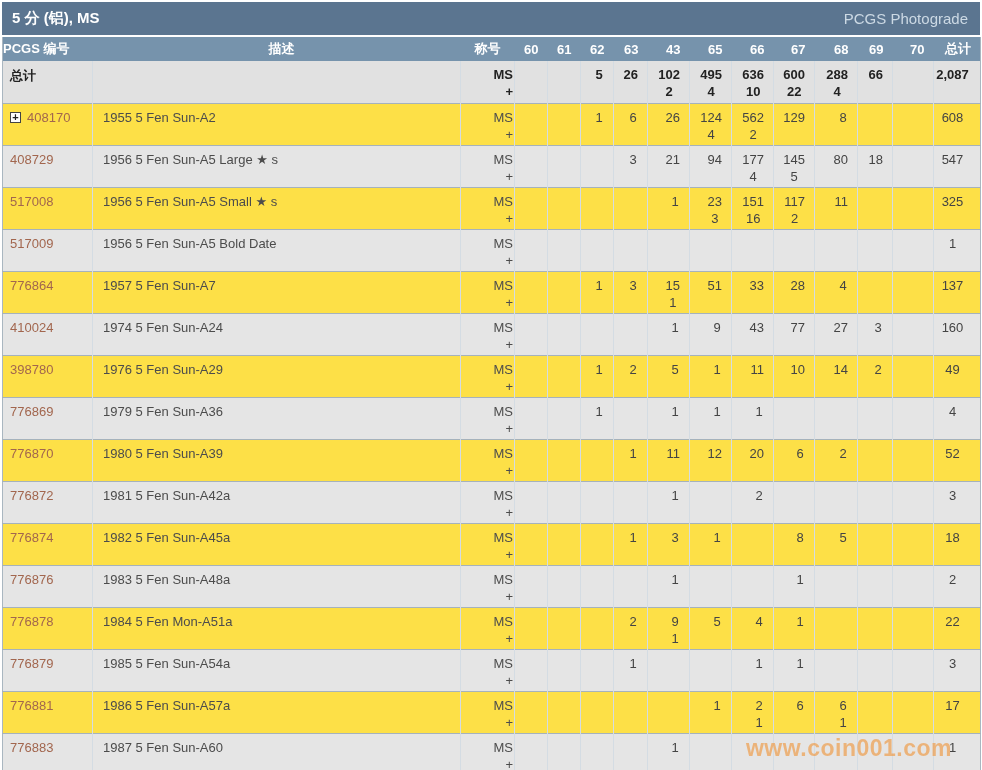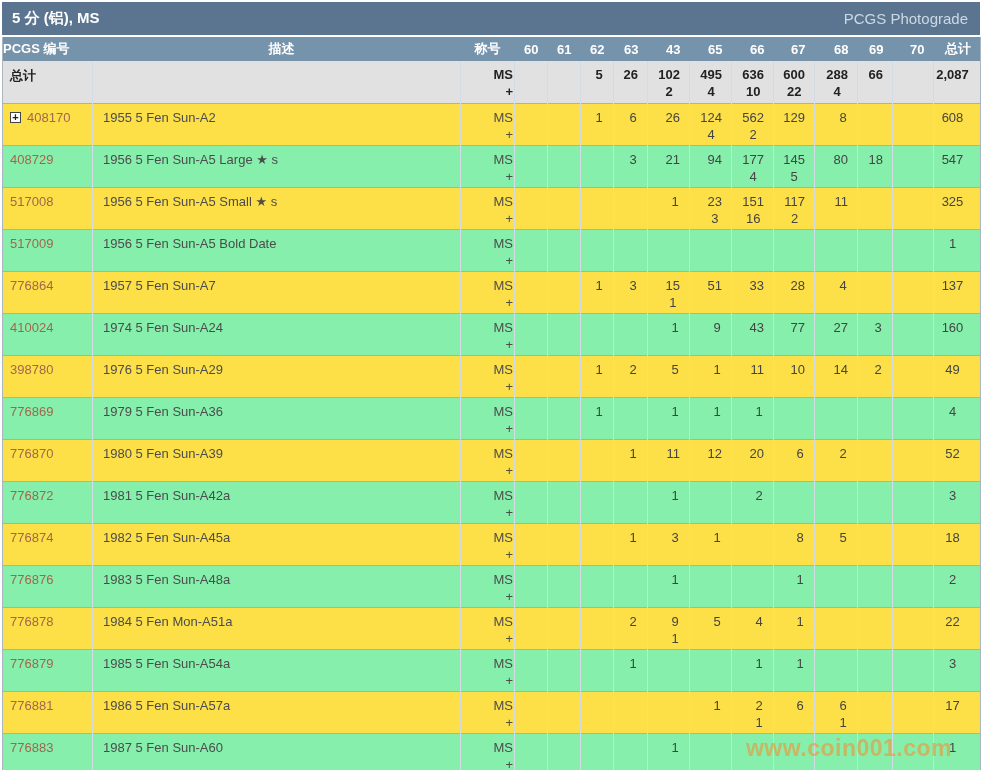--- a/index.html
+++ b/index.html
@@ -24,21 +24,21 @@
   }
   thead tr { background:#7693ac; height:23px; }
   th { color:#ffffff; font-weight:bold; font-size:13px; padding:3px 0; white-space:nowrap; overflow:hidden; }
   th.h-pcgs { text-align:left; padding-left:0; }
   th.h-desc { text-align:center; padding-left:10px; }
   th.h-desig { text-align:center; }
   th.h-grade { text-align:right; padding-right:9px;margin-top:47px; }
   th.h-total { text-align:right; padding-right:9px; }
   tbody tr { height:42px; border-bottom:1px solid #a5b2bc; }
   tbody tr.blue  { background:#fde047; }
-  tbody tr.light { background:#86efac; }
+  tbody tr.light { background:#e5e5e5; }
   tbody tr.totals { background:#e1e1e1; font-weight:bold; color:#222; }
   td { vertical-align:top; border-right:1px solid rgba(100,130,155,0.28); overflow:hidden; }
   td:last-child { border-right:none; }
   td.c-pcgs { padding:6px 4px 0 7px; white-space:nowrap; }
   td.c-desc { padding:6px 4px 0 10px; color:#4c4c4c; white-space:nowrap; }
   td.c-desig { text-align:right; padding-top:5px; line-height:17px; color:#4c4c4c; }
   tr.totals td.c-desig, tr.totals td.c-total, tr.totals .numwrap { color:#222222; }
   td.c-grade { text-align:right; padding:5px 9px 0 0; }
   td.c-total { text-align:center; padding:6px 9px 0 0; color:#444; }
   .numwrap { display:inline-block; text-align:center; line-height:17px; color:#444; min-width:10px; }

